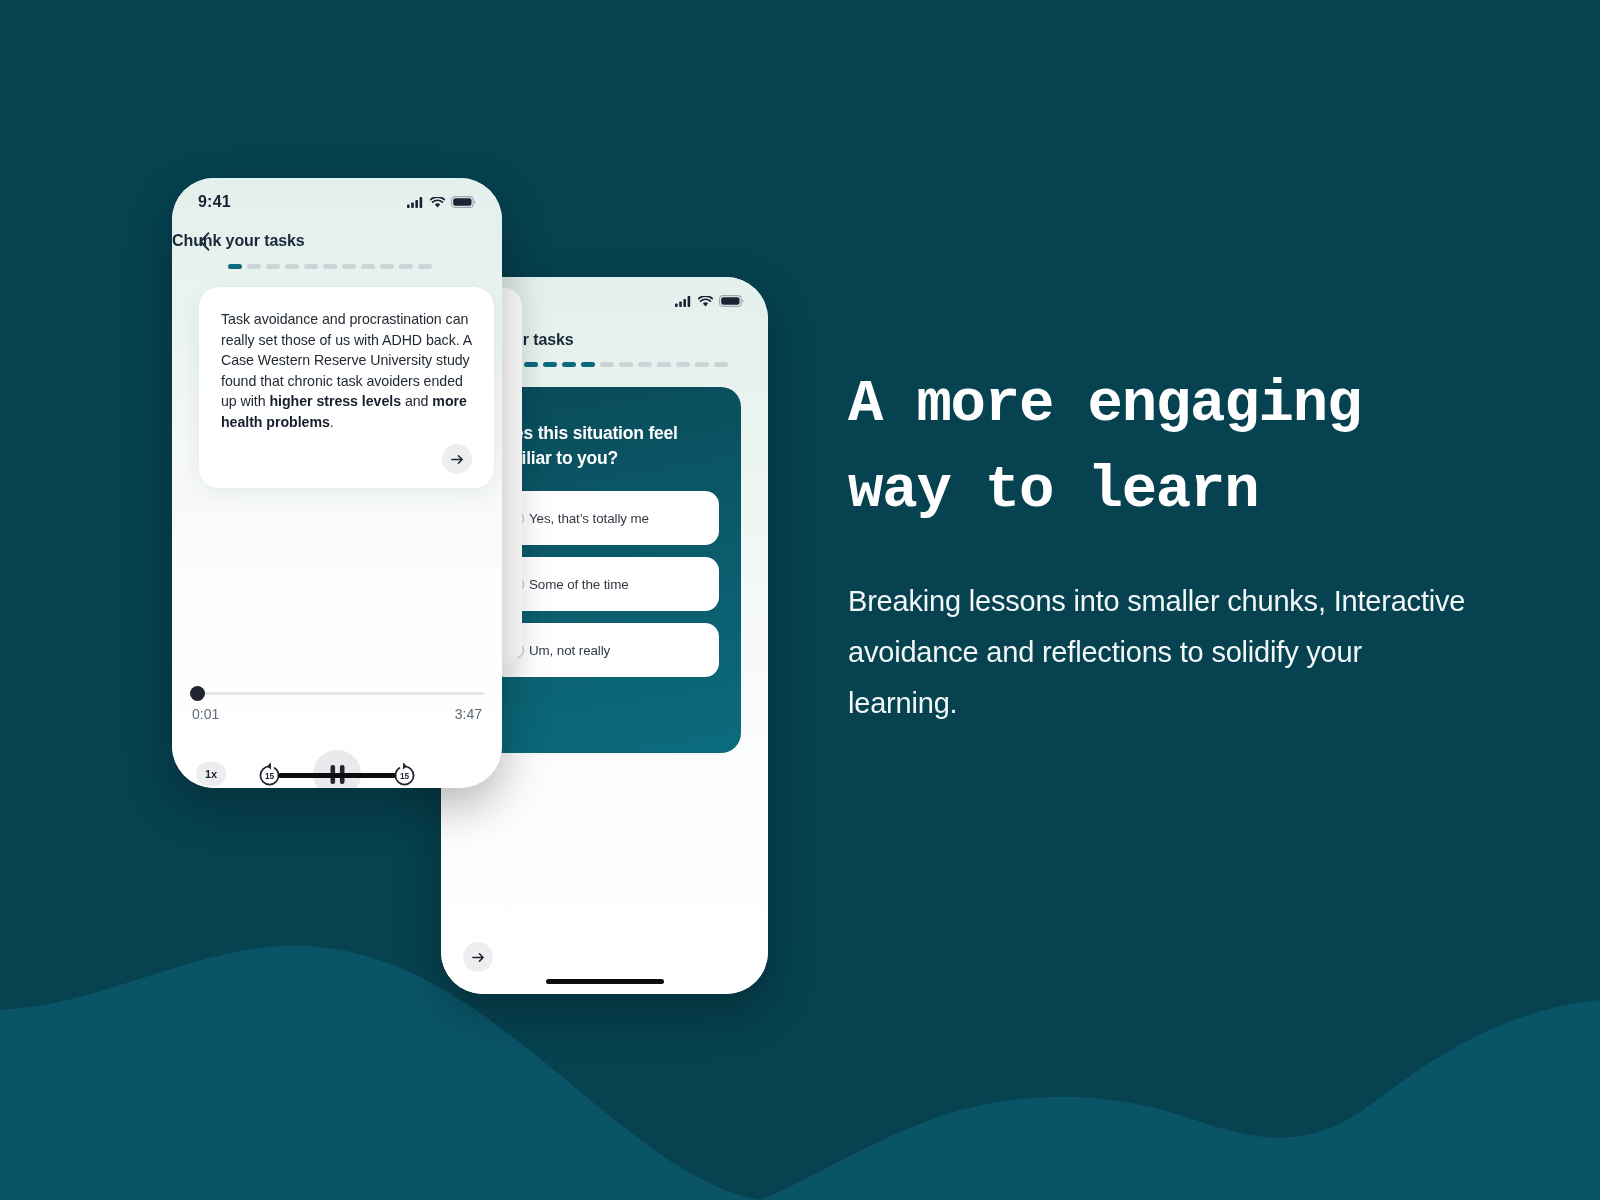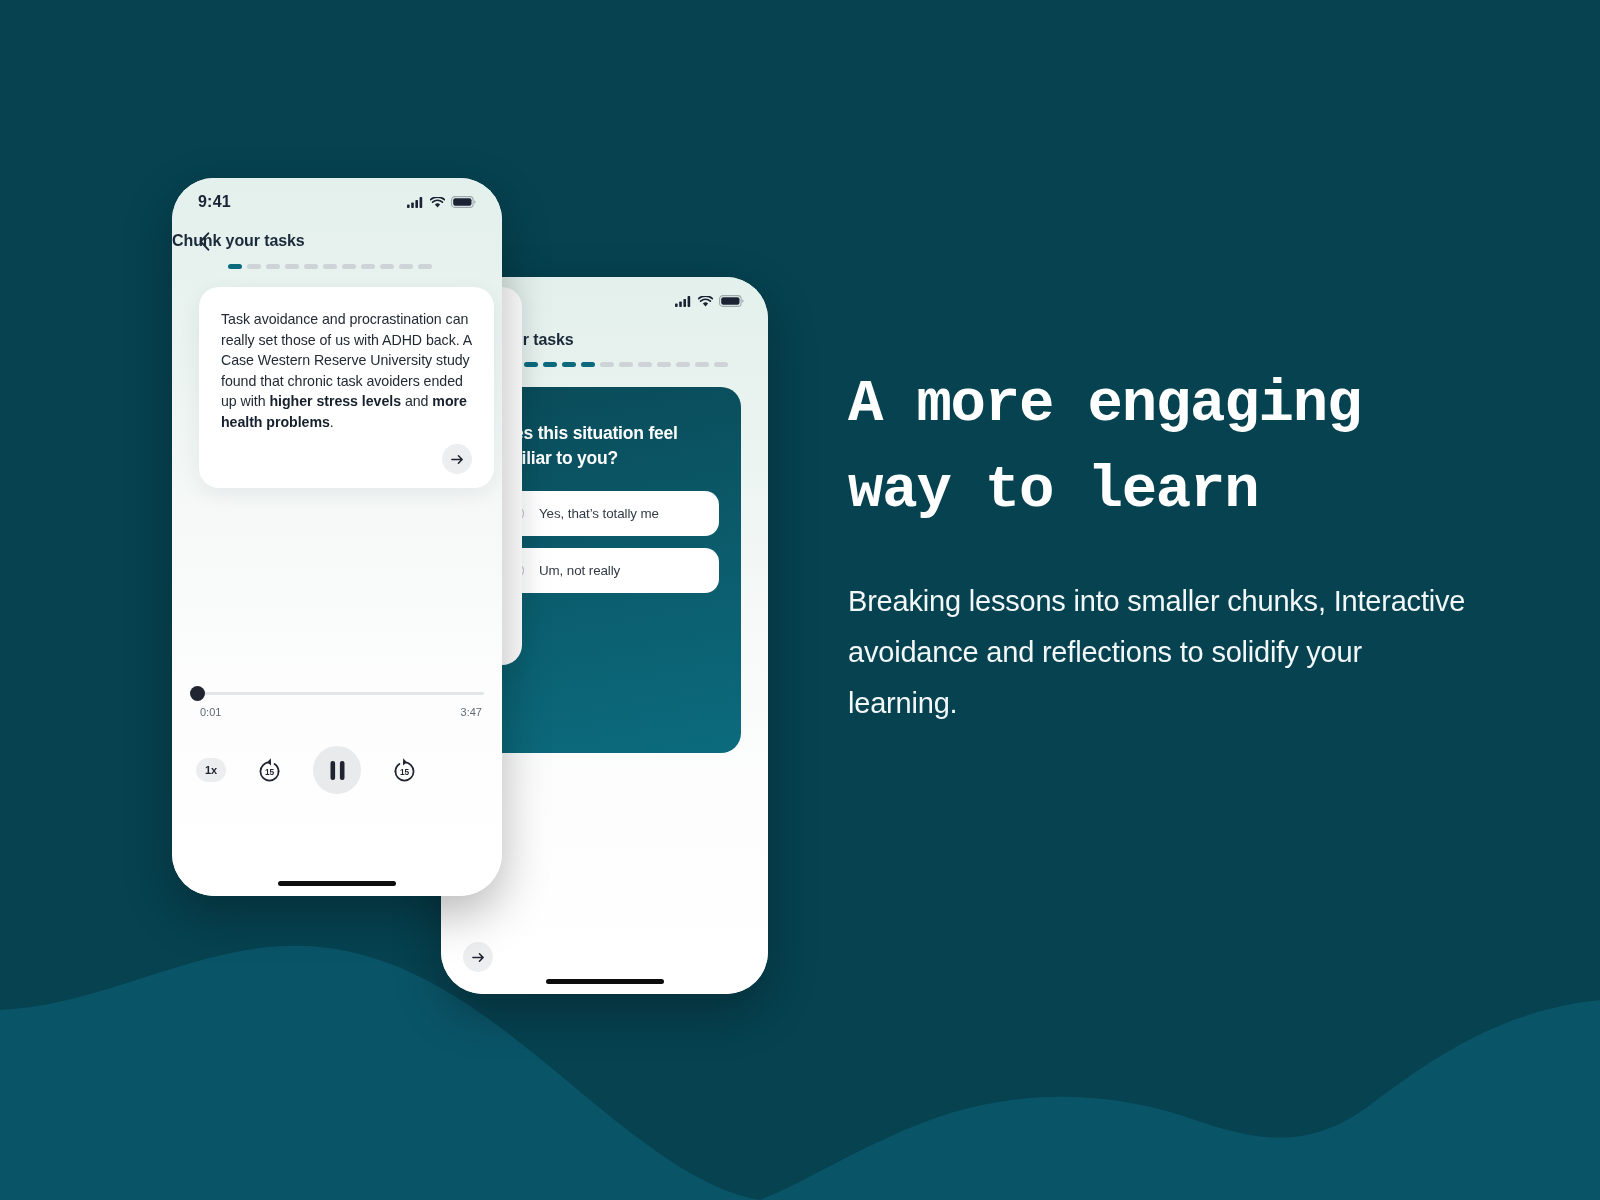--- a/index.html
+++ b/index.html
@@ -90,21 +90,21 @@
     border-radius: 3px;
     background: #cdd3d6;
   }
   .seg.on { background: #0b6b7d; }
 
   
   #phone1 {
     left: 172px;
     top: 178px;
     width: 330px;
-    height: 718px;
+    height: 610px;
     box-shadow: 0 18px 48px rgba(0,0,0,.28);
     z-index: 3;
   }
   #phone1 .status-bar { top: 14px; padding: 0 26px; height: 20px; }
   #phone1 .nav-bar { top: 48px; height: 30px; }
   #phone1 .progress-track { top: 86px; left: 56px; }
   #phone1 .seg { width: 14px; }
 
   .lesson-card {
     position: absolute;
@@ -150,24 +150,23 @@
   .scrub-knob {
     position: absolute;
     left: 0; top: 0;
     width: 15px; height: 15px;
     border-radius: 50%;
     background: #1f2430;
   }
   .time-row {
     display: flex; justify-content: space-between;
     margin-top: 6px;
-    font-size: 11px;
+    font-size: 14px;
     color: #5f6b76;
     padding: 0 2px;
-    margin-left: 8px;
   }
   .ctl-row {
     margin-top: 28px;
     display: flex;
     align-items: center;
     justify-content: space-between;
     padding: 0 6px;
   }
   .speed-chip {
     width: 30px; height: 24px;
@@ -225,24 +224,24 @@
     font-size: 17.5px;
     line-height: 25px;
     font-weight: bold;
     color: #ffffff;
     letter-spacing: -0.2px;
   }
   .opt-list { margin-top: 20px; display: flex; flex-direction: column; gap: 12px; }
   .opt {
     background: #ffffff;
     border-radius: 14px;
-    height: 45px;
+    height: 54px;
     display: flex;
     align-items: center;
-    gap: 15px;
+    gap: 5px;
     padding-left: 18px;
   }
   .radio {
     width: 15px; height: 15px;
     border-radius: 50%;
     border: 1.6px solid #b2b9bf;
     flex: none;
   }
   .opt-label {
     font-size: 13.4px;
@@ -350,20 +349,24 @@
           <div class="seg"></div>
           <div class="seg"></div>
         </div>
 
       <div class="quiz-card">
         <div class="quiz-q">Does this situation feel familiar to you?</div>
         <div class="opt-list" id="p2-options">
             <div class="opt">
               <div class="radio"></div>
               <div class="opt-label">Yes, that’s totally me</div>
+            </div>
+            <div class="opt">
+              <div class="radio"></div>
+              <div class="opt-label">Some of the time</div>
             </div>
             <div class="opt">
               <div class="radio"></div>
               <div class="opt-label">Um, not really</div>
             </div>
           </div>
       </div>
 
       <div class="quiz-fab">
         <svg width="13" height="13" viewBox="0 0 14 14">

